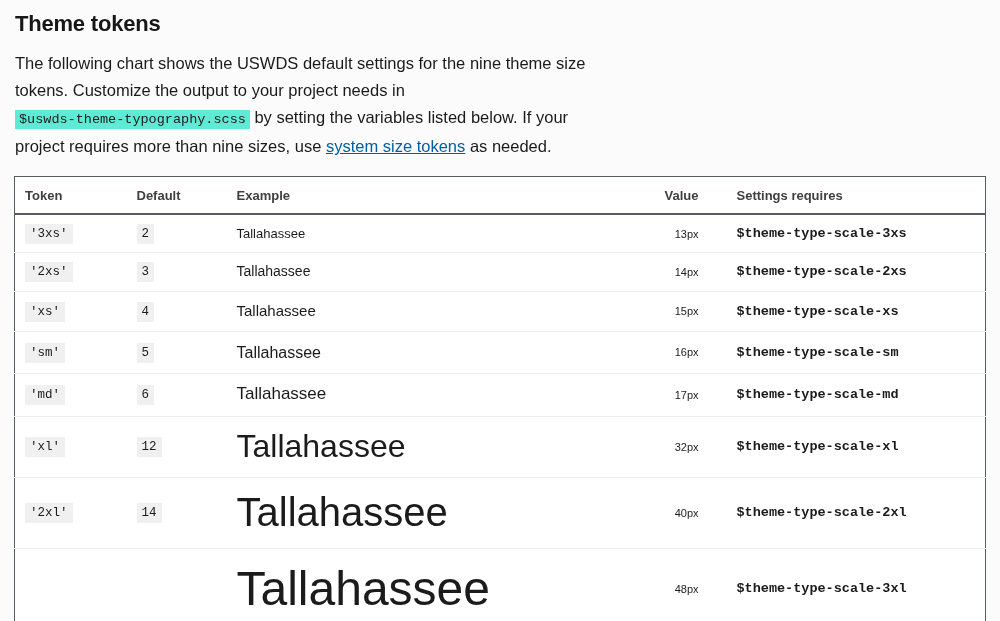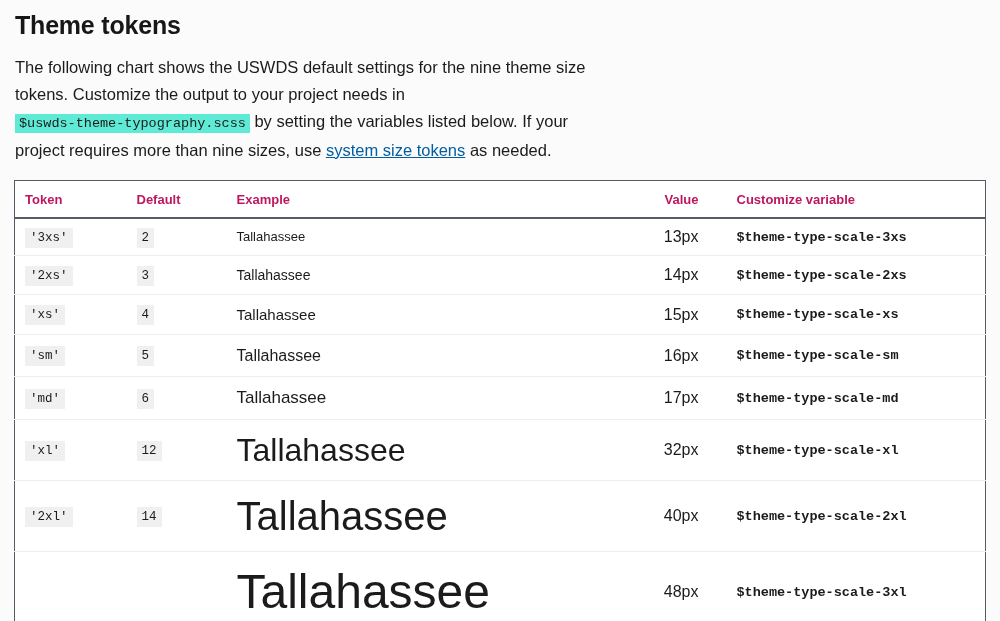--- a/index.html
+++ b/index.html
@@ -12,21 +12,21 @@
     height: 621px;
     background: #fbfbfb;
     font-family: "Liberation Sans", sans-serif;
     color: #1b1b1b;
     overflow: hidden;
   }
   .page {
     padding: 0 14px;
   }
   .page-title {
-    font-size: 25px;
+    font-size: 22px;
     font-weight: bold;
     letter-spacing: -0.2px;
     margin: 11px 0 0 1px;
     line-height: 1.15;
     color: #171717;
   }
   .intro {
     margin: 14px 0 0 1px;
     font-size: 16.5px;
     line-height: 27px;
@@ -53,21 +53,21 @@
     width: 971px;
     border-collapse: collapse;
     background: #ffffff;
     border: 1px solid #565c65;
     table-layout: fixed;
   }
   table.tokens thead th {
     text-align: left;
     font-size: 13px;
     font-weight: bold;
-    color: #be185d;
+    color: #404040;
     padding: 11px 10px 10px 10px;
     background: #ffffff;
     border-bottom: 2px solid #565c65;
     vertical-align: middle;
   }
   table.tokens tbody td {
     border-bottom: 1px solid #eceef0;
     padding: 0 10px;
     vertical-align: middle;
     background: #ffffff;
@@ -87,21 +87,21 @@
     background: #f0f0f0;
     padding: 3px 5px;
     display: inline-block;
     color: #1b1b1b;
     white-space: nowrap;
     text-align: center;
   }
   .cell-default { padding-left: 18px !important; }
   .cell-example { padding-left: 18px !important; }
   .cell-value {
-    font-size: 16px;
+    font-size: 11px;
     color: #1b1b1b;
     text-align: right;
     padding-right: 16px !important;
     white-space: nowrap;
   }
   .cell-setting {
     font-family: "Liberation Mono", monospace;
     font-size: 13.5px;
     color: #1b1b1b;
     padding-left: 22px !important;
@@ -136,21 +136,21 @@
         <col class="col-example">
         <col class="col-value">
         <col class="col-setting">
       </colgroup>
       <thead>
         <tr>
           <th scope="col">Token</th>
           <th scope="col" class="th-default">Default</th>
           <th scope="col" class="th-example">Example</th>
           <th scope="col" class="th-value">Value</th>
-          <th scope="col" class="th-setting">Customize variable</th>
+          <th scope="col" class="th-setting">Settings requires</th>
         </tr>
       </thead>
       <tbody id="tokens-body">
           <tr style="height: 38px;">
             <td><span class="chip">'3xs'</span></td>
             <td class="cell-default"><span class="chip">2</span></td>
             <td class="cell-example">
               <span class="example-text" style="font-size: 13px;">Tallahassee</span>
             </td>
             <td class="cell-value">13px</td>

